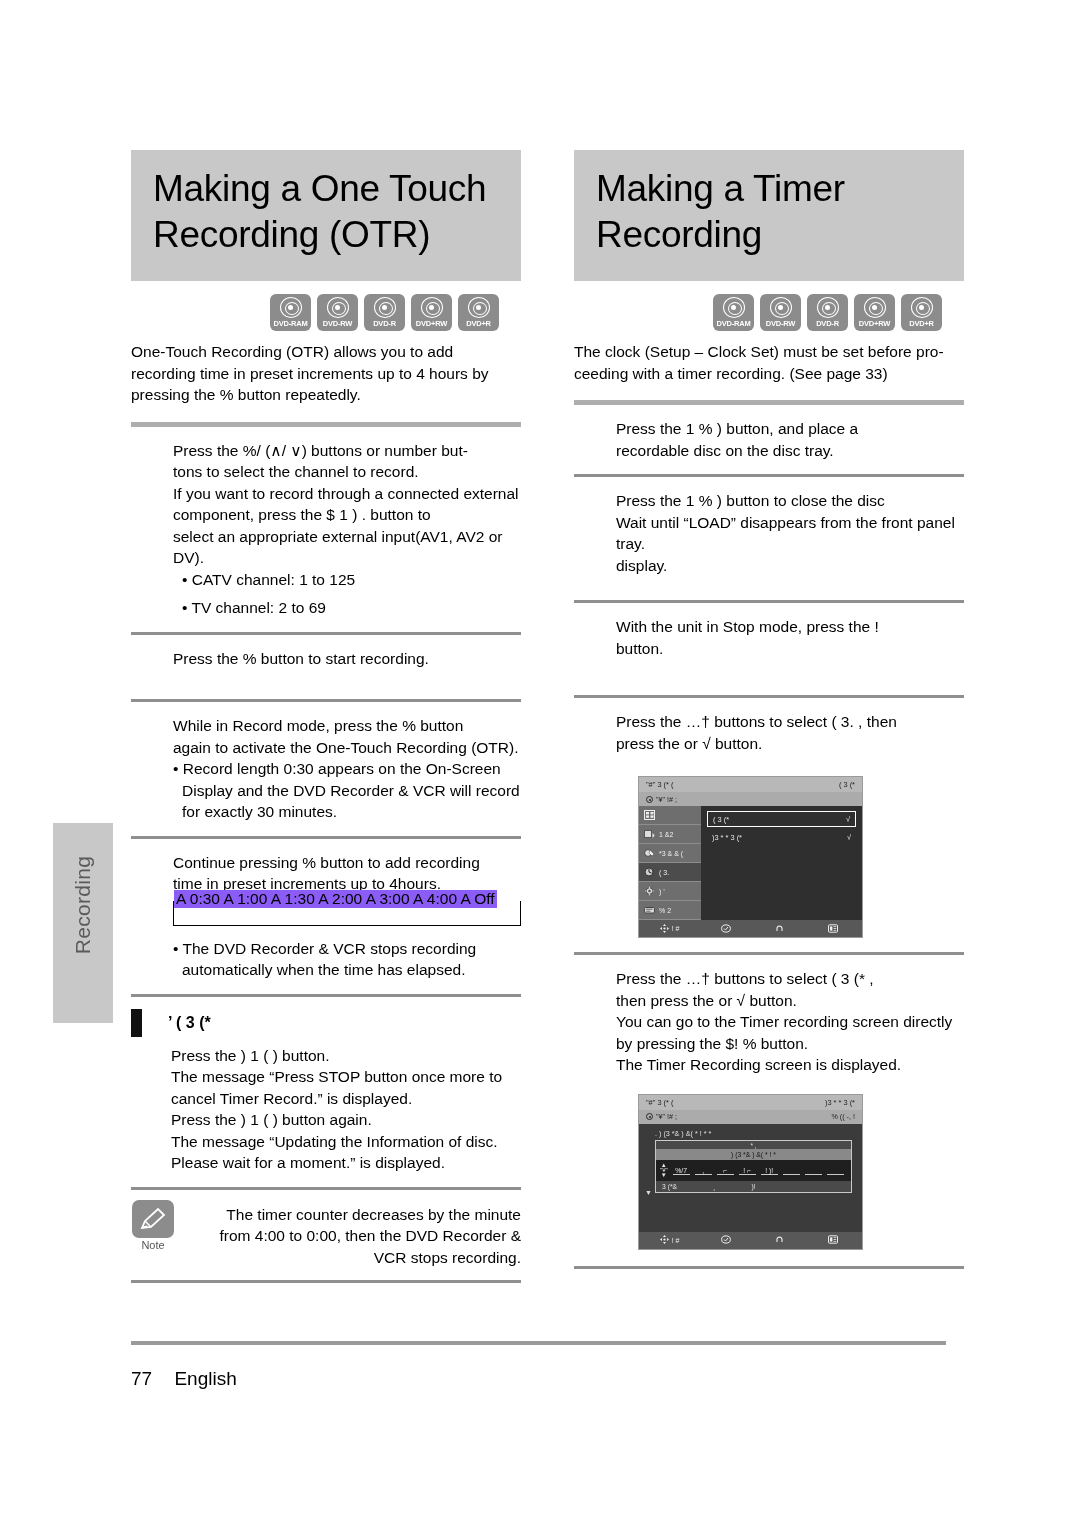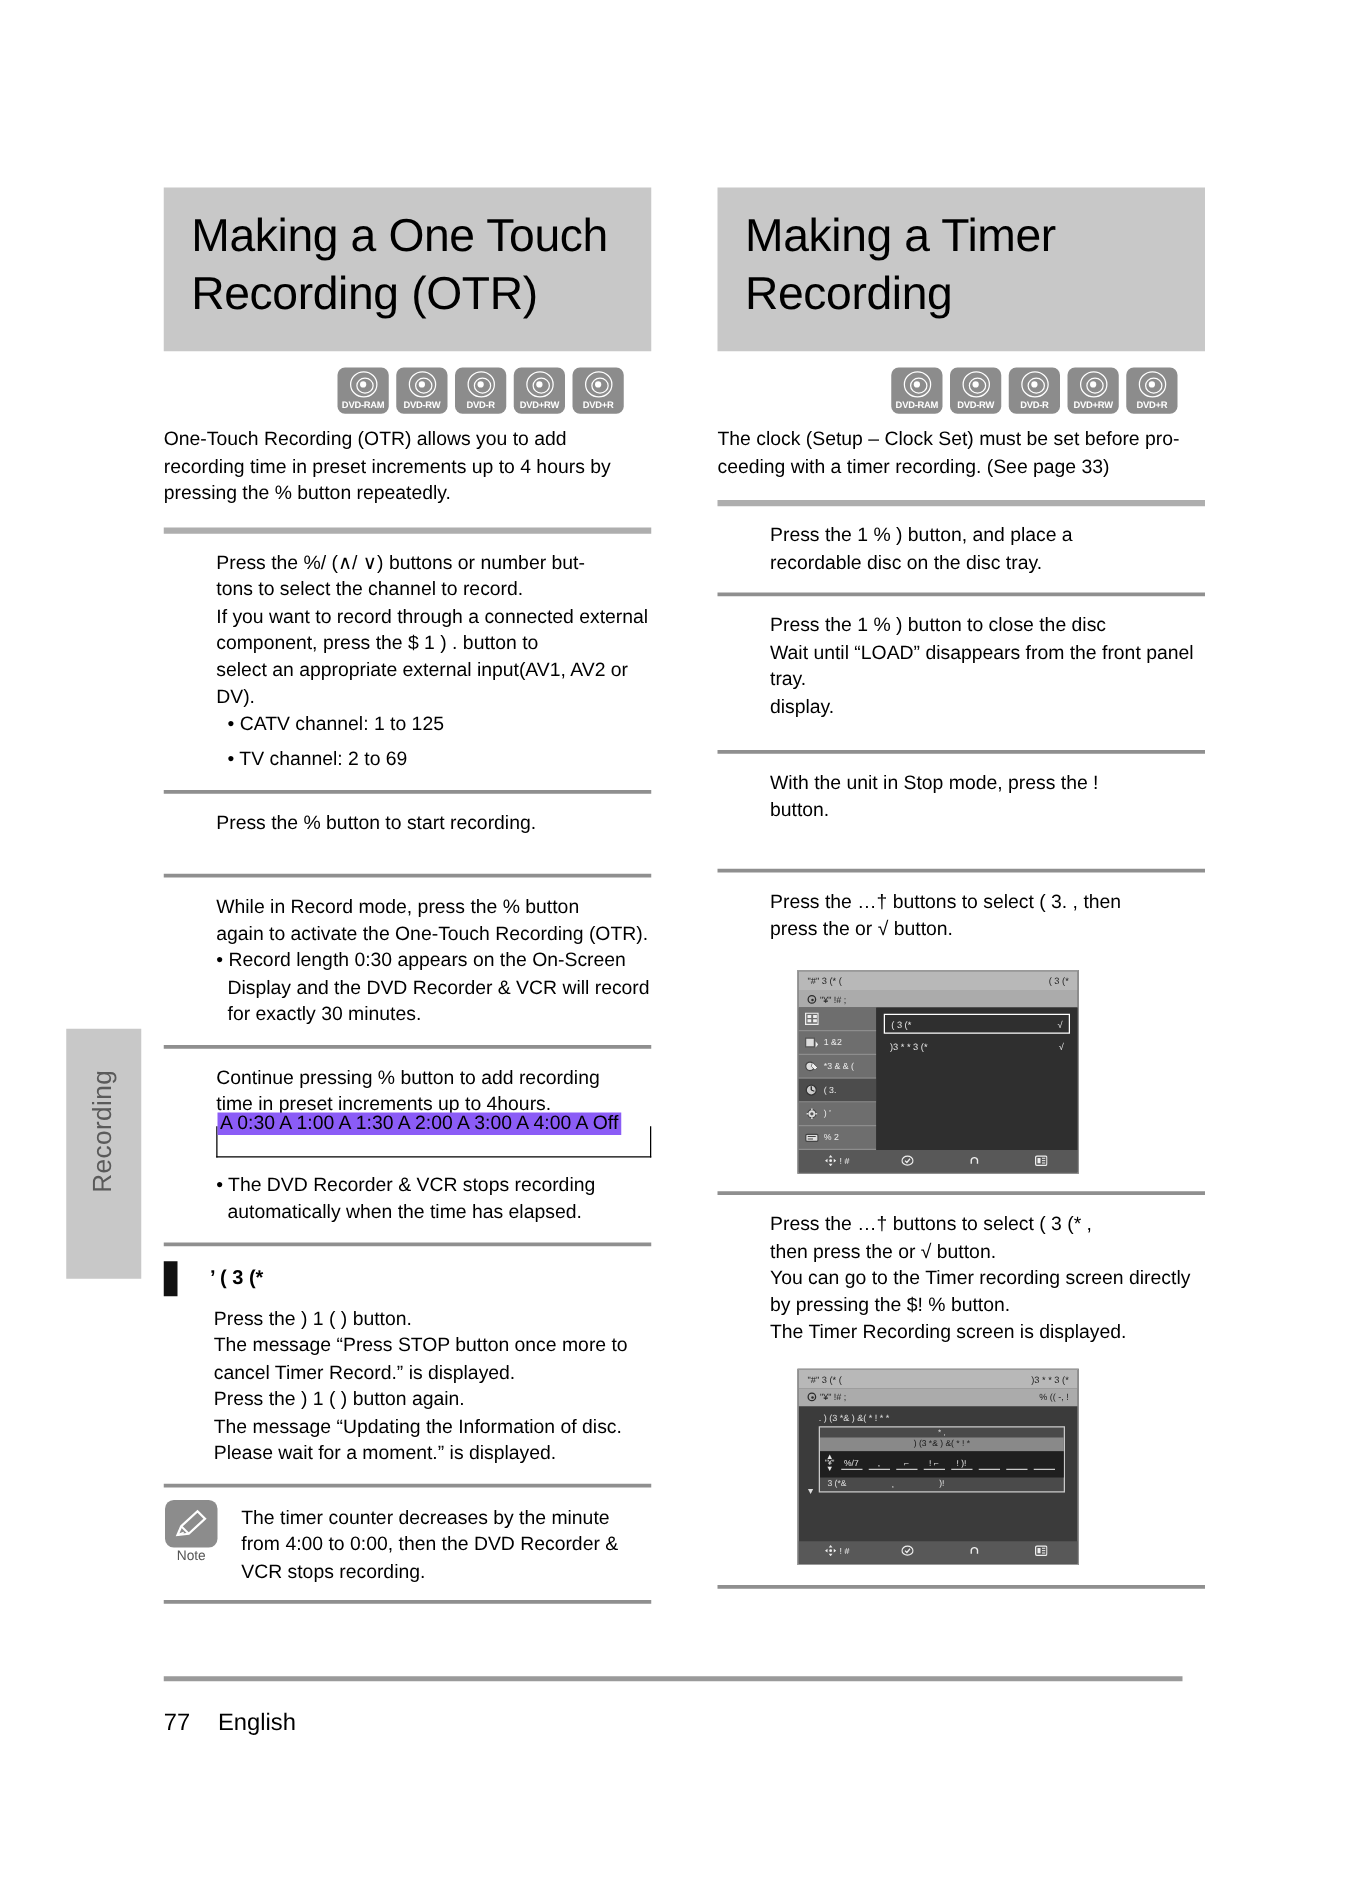--- a/index.html
+++ b/index.html
@@ -176,21 +176,21 @@
     background: #8c8c8c;
     border-radius: 7px;
     position: relative;
   }
   .note-badge .ico svg { position: absolute; left: 6px; top: 5px; }
   .note-badge .cap {
     font-size: 11px;
     color: #555;
     margin-top: 1px;
   }
-  .note-text { font-size: 15.5px; line-height: 21.5px; padding-top: 4px; }
+  .note-text { font-size: 15.5px; line-height: 21.5px; padding-top: 4px; text-align: right; }
 
   
   .tv {
     width: 225px;
     margin: 14px 0 0 64px;
     background: #3b3b3b;
     border: 1px solid #9a9a9a;
     font-size: 7.2px;
     color: #e8e8e8;
     position: relative;

